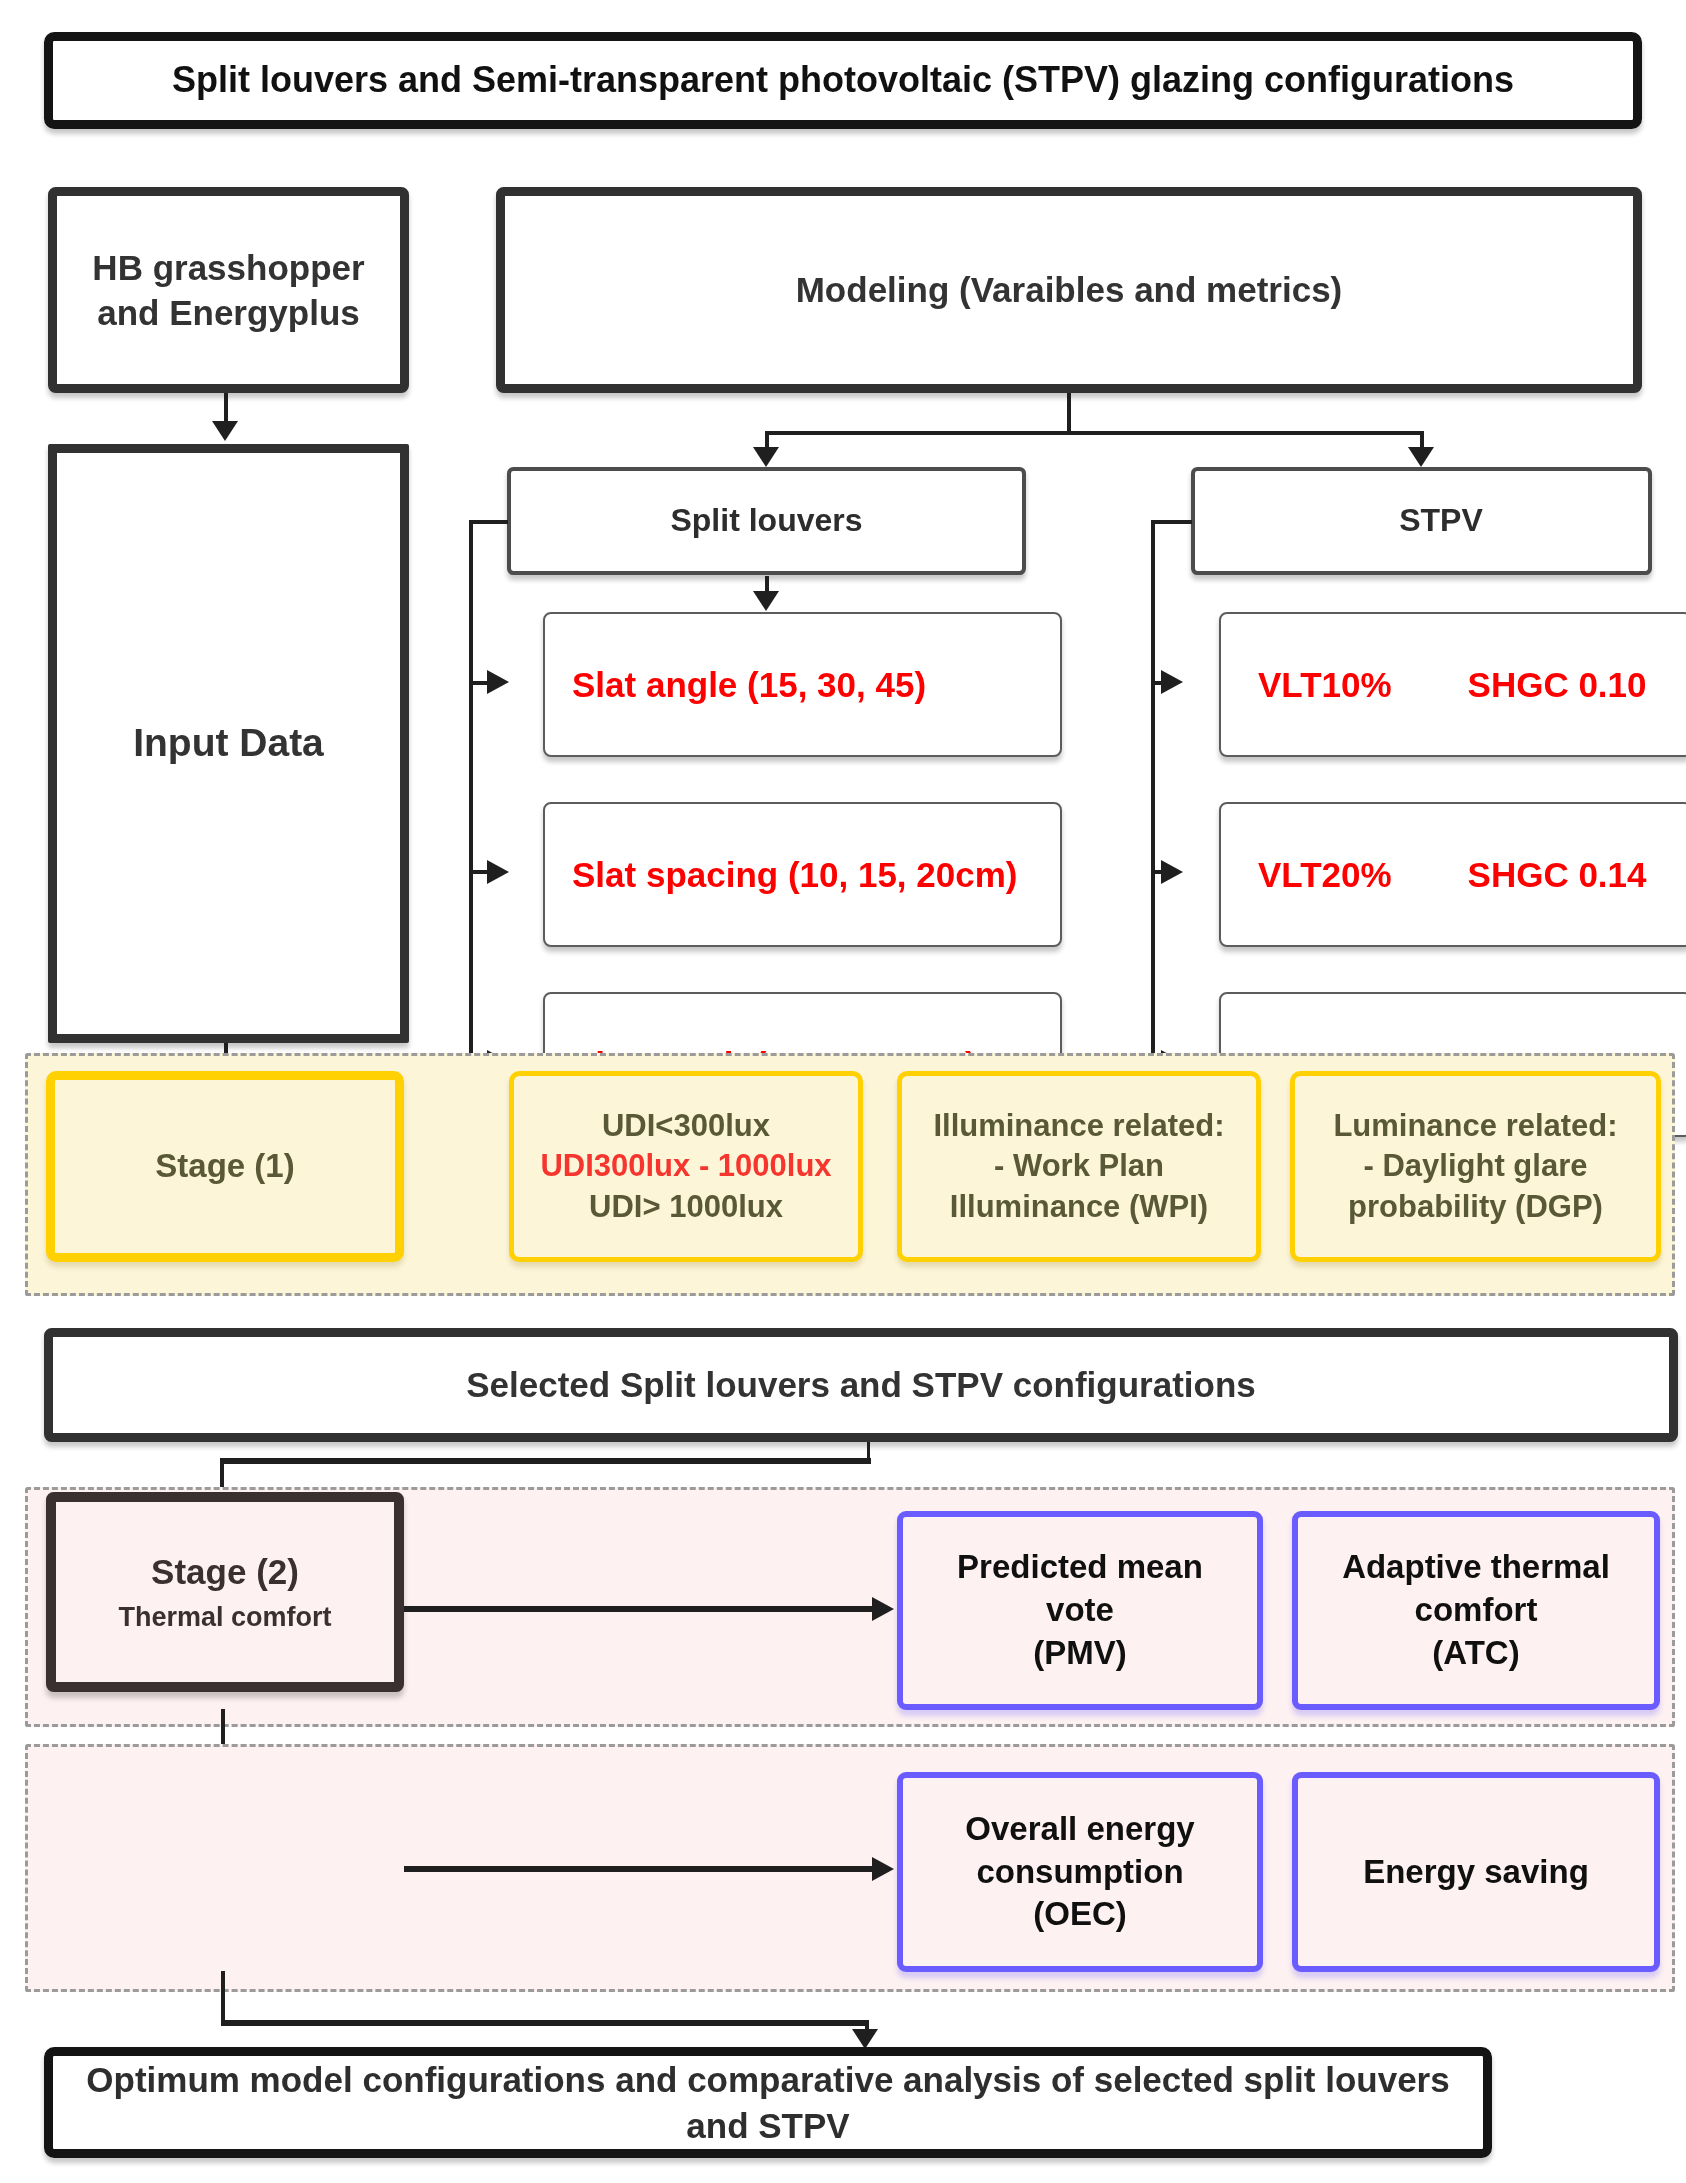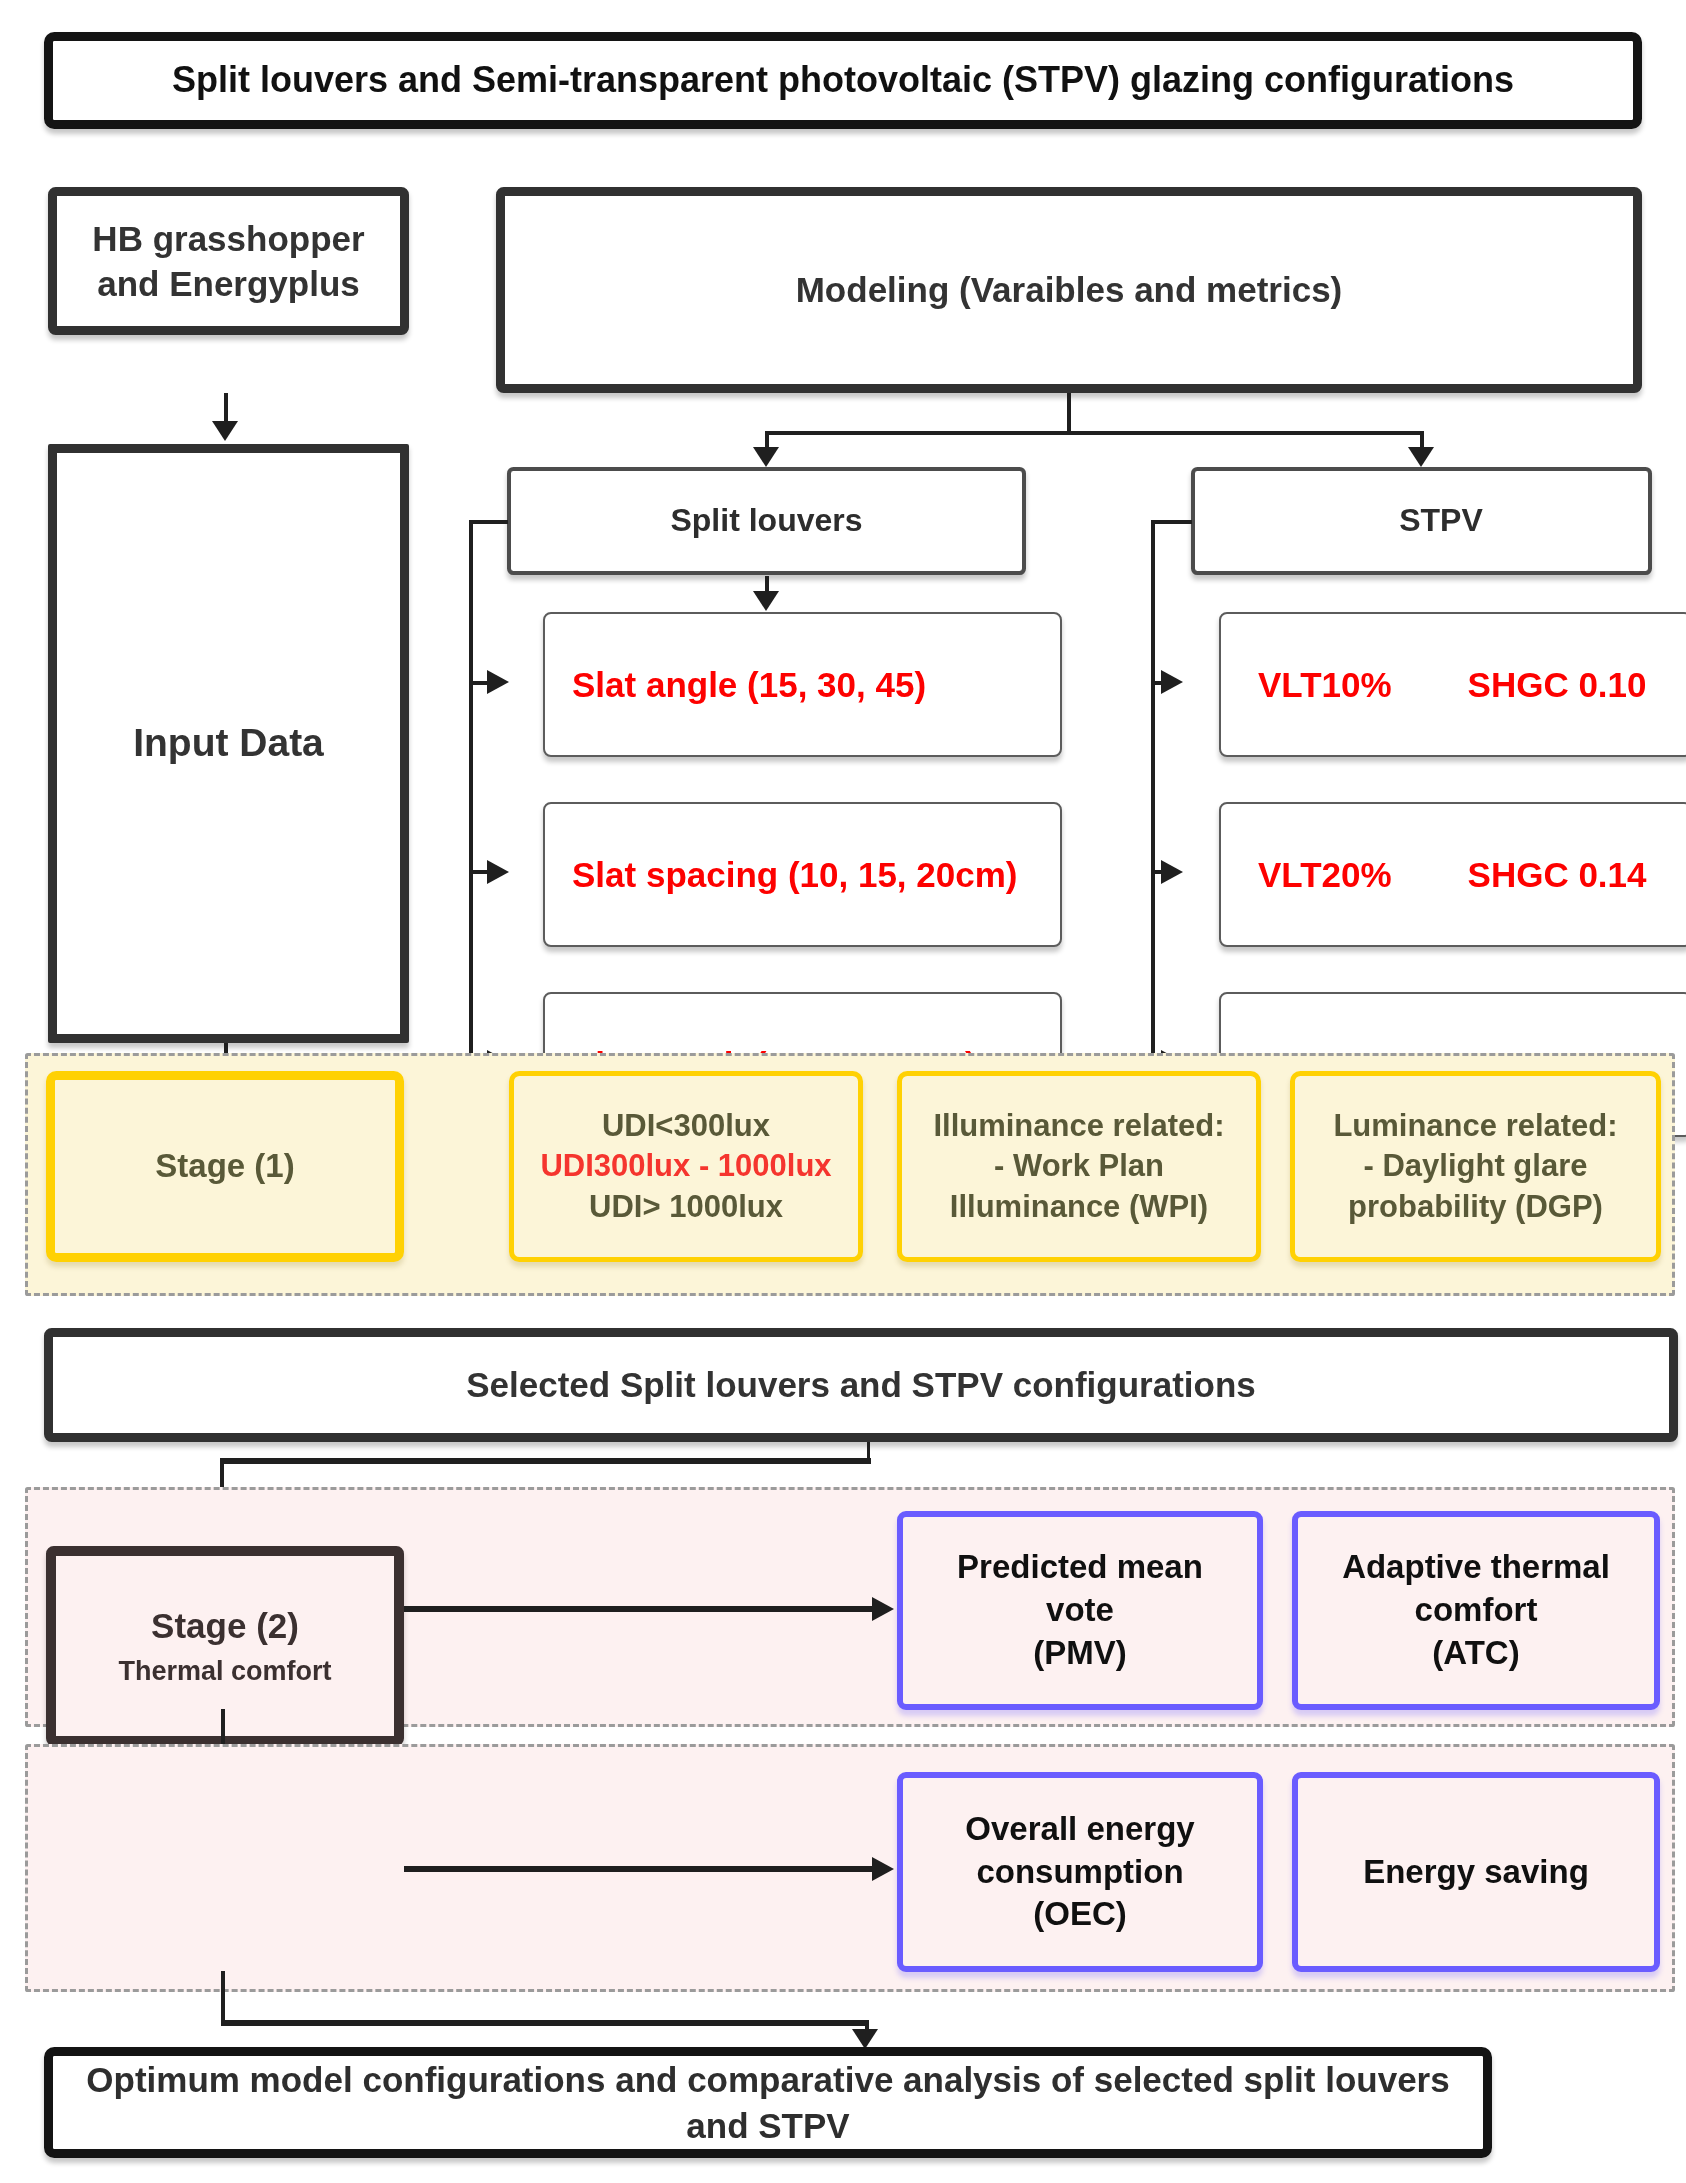--- a/index.html
+++ b/index.html
@@ -38,21 +38,21 @@
 </style>
 </head>
 <body>
 
 <div id="canvas">
 
   <div class="box b-black shadow f56" style="left:44px;top:32px;width:1598px;height:97px;">
     <span>Split louvers and Semi-transparent photovoltaic (STPV) glazing configurations</span>
   </div>
 
-  <div class="box b-dark shadow f54" style="left:48px;top:187px;width:361px;height:148px;">
+  <div class="box b-dark shadow f54" style="left:48px;top:187px;width:361px;height:206px;">
     <span>HB grasshopper
 and Energyplus</span>
   </div>
 
   <div class="box b-dark shadow f54" style="left:496px;top:187px;width:1146px;height:206px;">
     <span>Modeling (Varaibles and metrics)</span>
   </div>
 
   <div class="seg" style="left:224px;top:393px;width:3.9px;height:32px;"></div>
   <div class="ah-down" style="left:212px;top:421px;"></div>
@@ -151,21 +151,21 @@
     <span>Selected Split louvers and STPV configurations</span>
   </div>
 
   <div class="seg" style="left:867px;top:1442px;width:3.2px;height:19.3px;"></div>
   <div class="seg" style="left:221px;top:1458px;width:650px;height:5.8px;"></div>
   <div class="seg" style="left:220px;top:1458px;width:3.9px;height:35px;"></div>
   <div class="ah-down" style="left:207px;top:1491px;"></div>
 
   <div class="dashed bg-pink" style="left:24.5px;top:1487px;width:1650px;height:240px;"></div>
 
-  <div class="box b-stage" style="left:46px;top:1546px;width:358px;height:200px;">
+  <div class="box b-stage" style="left:46px;top:1492px;width:358px;height:200px;">
     <div class="f54">Stage (2)</div>
     <div class="f42 stage-sub">Thermal comfort</div>
   </div>
 
   <div class="seg" style="left:404px;top:1606px;width:470px;height:5.8px;"></div>
   <div class="ah-right" style="left:872px;top:1597px;"></div>
 
   <div class="box b-purple f52" style="left:897px;top:1511px;width:366px;height:199px;">
     <span>Predicted mean
 vote

